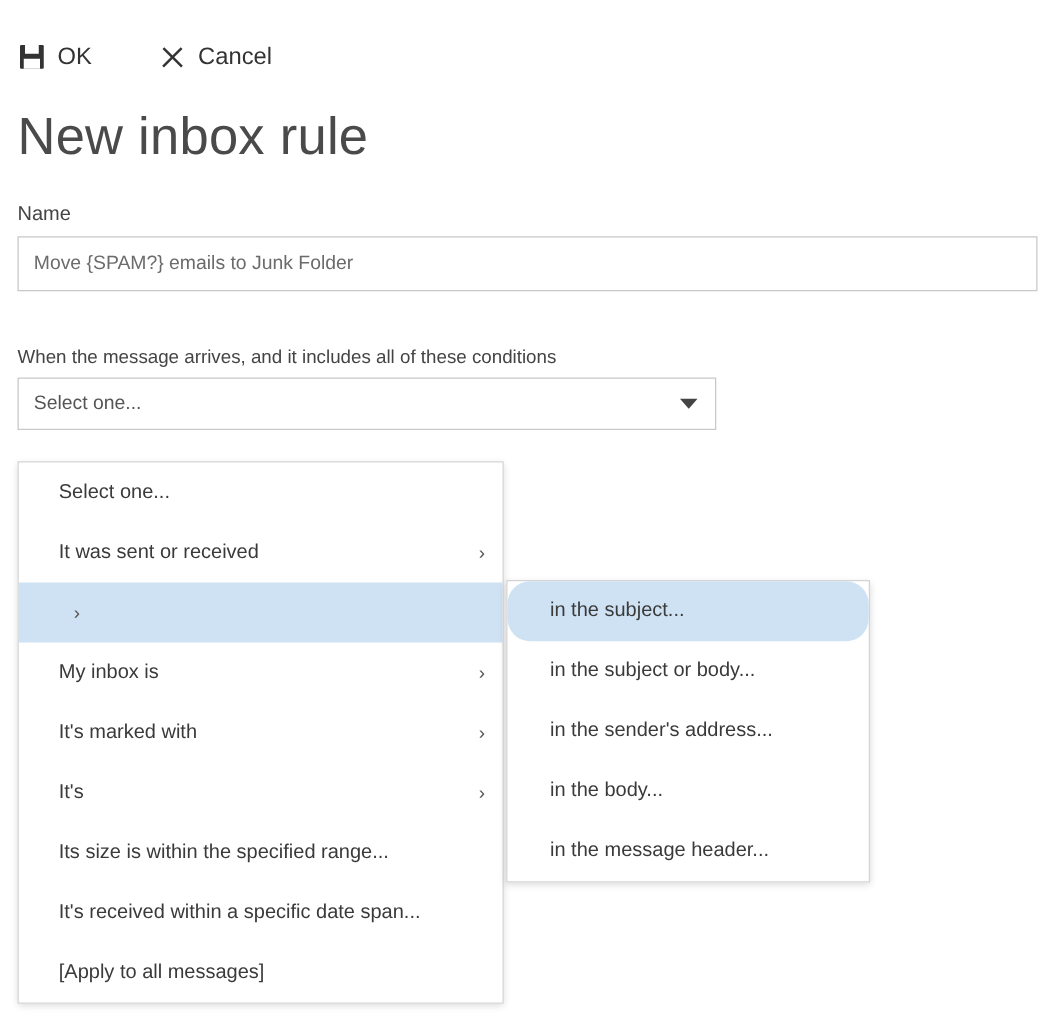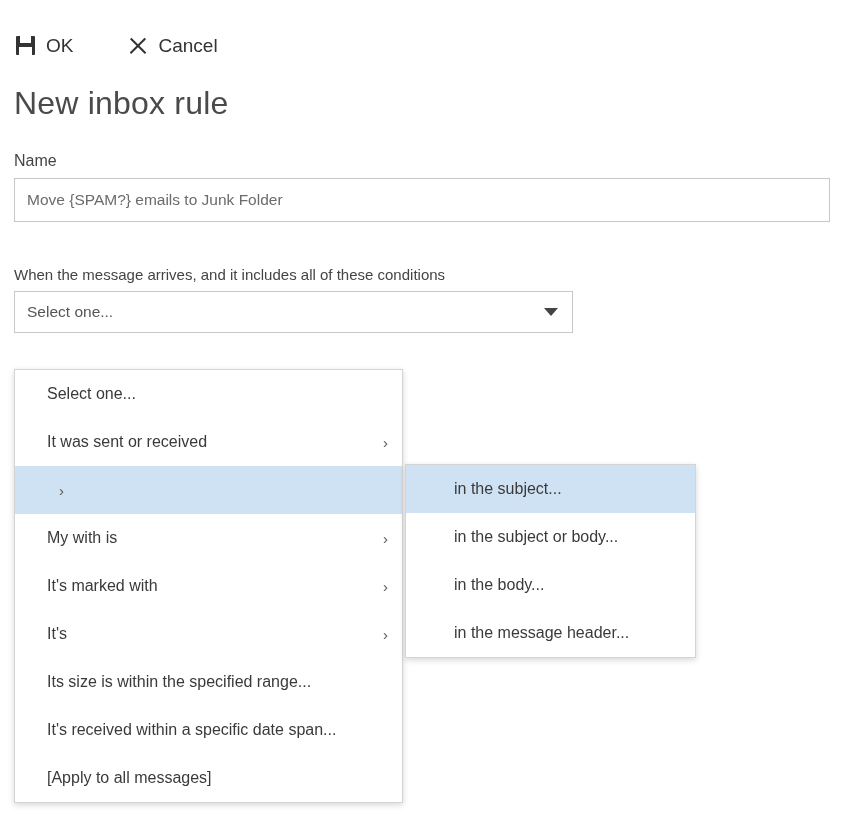--- a/index.html
+++ b/index.html
@@ -82,21 +82,21 @@
     height: 2.4px;
     background: #333;
     transform-origin: center;
   }
   .icon-close::before { transform: translate(-50%,-50%) rotate(45deg); }
   .icon-close::after  { transform: translate(-50%,-50%) rotate(-45deg); }
 
   
   .page-title {
     margin: 26px 0 0 14px;
-    font-size: 32px;
+    font-size: 42px;
     font-weight: 300;
     color: #4a4a4a;
     letter-spacing: 0.2px;
   }
   .field-label {
     margin: 30px 0 8px 14px;
     font-size: 16px;
     color: #444;
   }
   .text-input {
@@ -173,21 +173,21 @@
     height: 48px;
     display: flex;
     align-items: center;
     justify-content: space-between;
     padding: 0 14px 0 32px;
     font-size: 16px;
     color: #3a3a3a;
     cursor: pointer;
     white-space: nowrap;
   }
-  .menu-secondary .menu-item { padding-left: 48px; }
+  .menu-secondary .menu-item { padding-left: 34px; border-radius: 18px; }
   .menu-item.selected { background: #cfe2f3; }
   .submenu-arrow {
     font-size: 15px;
     color: #555;
     line-height: 1;
     margin-left: 12px;
   }
 
   
   .ghost-text {
@@ -231,21 +231,21 @@
     <span>Select one...</span>
   </div>
   <div class="menu-item">
     <span>It was sent or received</span>
     <span class="submenu-arrow">›</span>
   </div>
   <div class="menu-item selected">
     <span class="submenu-arrow">›</span>
   </div>
   <div class="menu-item">
-    <span>My with is</span>
+    <span>My inbox is</span>
     <span class="submenu-arrow">›</span>
   </div>
   <div class="menu-item">
     <span>It's marked with</span>
     <span class="submenu-arrow">›</span>
   </div>
   <div class="menu-item">
     <span>It's</span>
     <span class="submenu-arrow">›</span>
   </div>
@@ -261,20 +261,23 @@
 </div>
 
 <div class="menu menu-secondary">
   <div class="menu-item selected">
     <span>in the subject...</span>
   </div>
   <div class="menu-item">
     <span>in the subject or body...</span>
   </div>
   <div class="menu-item">
+    <span>in the sender's address...</span>
+  </div>
+  <div class="menu-item">
     <span>in the body...</span>
   </div>
   <div class="menu-item">
     <span>in the message header...</span>
   </div>
 </div>
 
 <div class="ghost-text"></div>
 
 </body></html>

